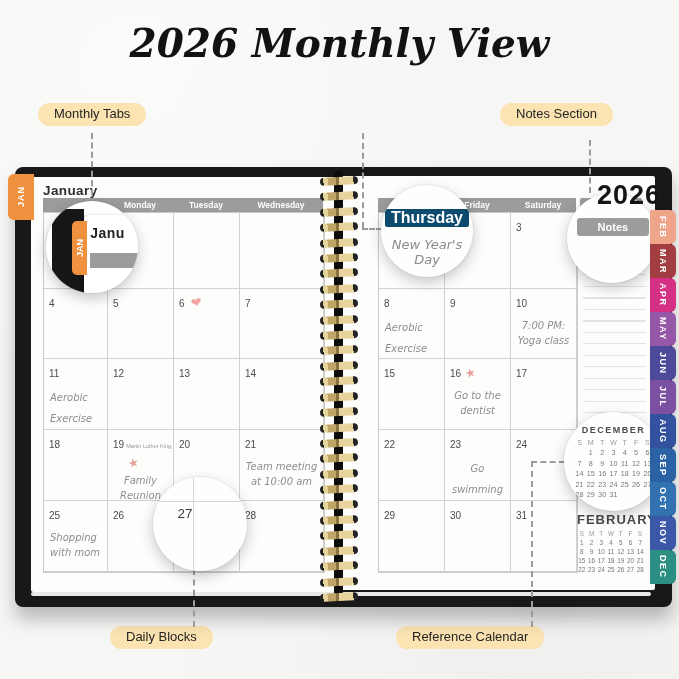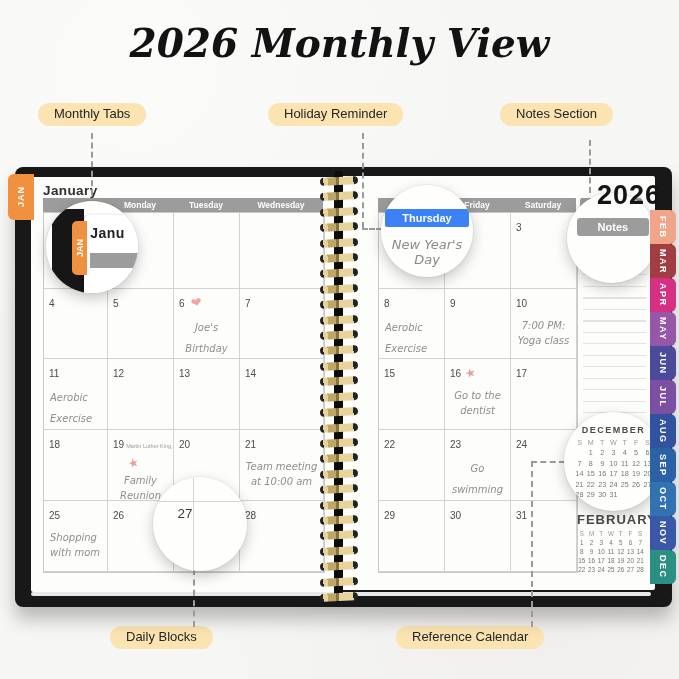--- a/index.html
+++ b/index.html
@@ -87,22 +87,22 @@
   #in-jan{left:46px;top:201px;width:92px;height:92px;}
   #in-jan .cov{position:absolute;left:7%;top:9%;width:34%;height:95%;background:#161616;border-radius:14px 0 0 0;}
   #in-jan .pg{position:absolute;left:41%;top:15%;width:62%;height:88%;background:#fff;border-radius:6px 0 0 0;
               box-shadow:-2px 0 3px rgba(0,0,0,.15);}
   #in-jan .ptxt{position:absolute;left:48%;top:26%;font-size:14px;font-weight:bold;color:#222;letter-spacing:.5px;}
   #in-jan .pband{position:absolute;left:48%;top:57%;width:55%;height:16%;background:#9c9c9c;}
   #in-jan .tab-mini{position:absolute;left:28%;top:22%;width:17%;height:58%;background:#F0913F;
                     border-radius:5px 0 0 5px;display:flex;align-items:center;justify-content:center;}
   #in-jan .tab-mini span{writing-mode:vertical-rl;transform:rotate(180deg);color:#fff;font-size:9px;font-weight:bold;}
   #in-thu{left:381px;top:185px;width:92px;height:92px;}
-  #in-thu .bar{position:absolute;left:4%;top:26%;width:92%;height:20%;background:#3b82f6;border-radius:2px;
-               display:flex;align-items:center;justify-content:center;color:#fff;font-size:11px;font-weight:bold;}
+  #in-thu .bar{position:absolute;left:4%;top:26%;width:92%;height:20%;background:#0c4a6e;border-radius:2px;
+               display:flex;align-items:center;justify-content:center;color:#fff;font-size:16px;font-weight:bold;}
   #in-thu .note{position:absolute;left:0;right:0;top:56%;text-align:center;
                 font-family:"DejaVu Sans",sans-serif;font-style:italic;font-size:13px;color:#8a8a8a;}
   #in-notes{left:567px;top:193px;width:90px;height:90px;}
   #in-notes .bar{position:absolute;left:11%;top:28%;width:80%;height:20%;background:#9c9c9c;border-radius:3px;
                  display:flex;align-items:center;justify-content:center;color:#fff;font-size:11px;font-weight:bold;}
   #in-27{left:153px;top:477px;width:94px;height:94px;}
   #in-27 .vl{position:absolute;left:43%;top:0;bottom:0;width:1px;background:#d4d4d2;}
   #in-27 .hl{position:absolute;top:25%;left:0;right:0;height:1px;background:#d4d4d2;}
   #in-27 .num{position:absolute;left:26%;top:31%;font-size:13.5px;color:#3a3a3a;}
   #in-ref{left:564px;top:412px;width:99px;height:99px;}
@@ -122,21 +122,20 @@
   #feb-cal .mrow span{font-size:6.3px;}
 </style>
 </head>
 <body>
 
 <div class="stage">
 
   <div class="page-title">2026 Monthly View</div>
 
   <div class="callout" id="co-monthly">Monthly Tabs</div>
-  <div class="callout" id="co-holiday">Holiday Reminder</div>
   <div class="callout" id="co-daily">Daily Blocks</div>
   <div class="callout" id="co-notes">Notes Section</div>
   <div class="callout" id="co-ref">Reference Calendar</div>
 
   <div class="cover"></div>
   <div class="page-stack"></div>
 
   <div class="page" id="left-page">
     <div class="month-title">January</div>
     <div class="band" id="lp-band">
@@ -159,23 +158,20 @@
           <div class="cell-top"></div>
         </div>
         <div class="cell">
           <div class="cell-top"><span class="daynum">4</span></div>
         </div>
         <div class="cell">
           <div class="cell-top"><span class="daynum">5</span></div>
         </div>
         <div class="cell">
           <div class="cell-top"><span class="daynum">6</span><span class="doodle heart">❤</span></div>
-          <div class="hand center">
-            <div>Joe's Birthday</div>
-          </div>
         </div>
         <div class="cell">
           <div class="cell-top"><span class="daynum">7</span></div>
         </div>
         <div class="cell">
           <div class="cell-top"><span class="daynum">11</span></div>
           <div class="hand left">
             <div>Aerobic Exercise</div>
             <div>Reading</div>
           </div>

